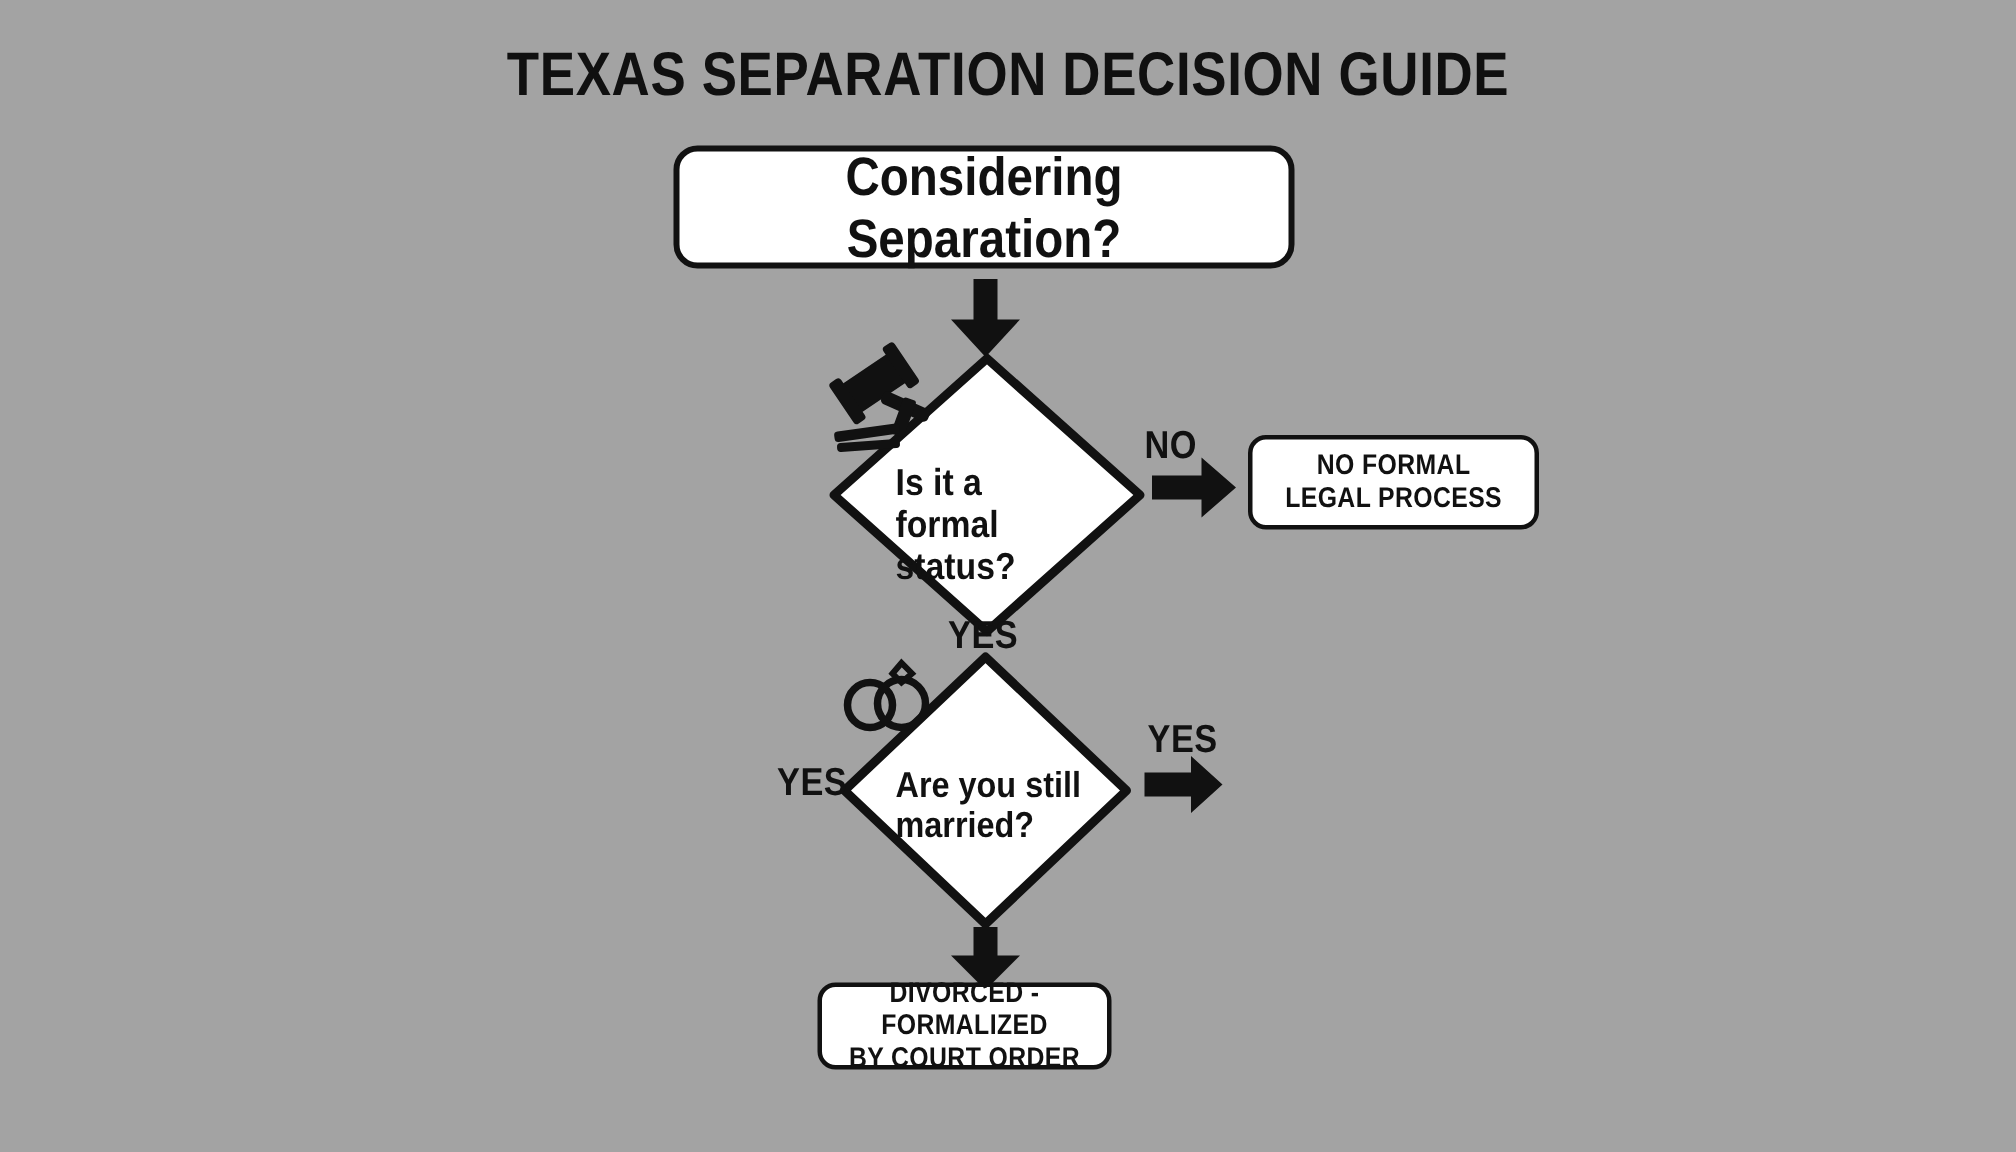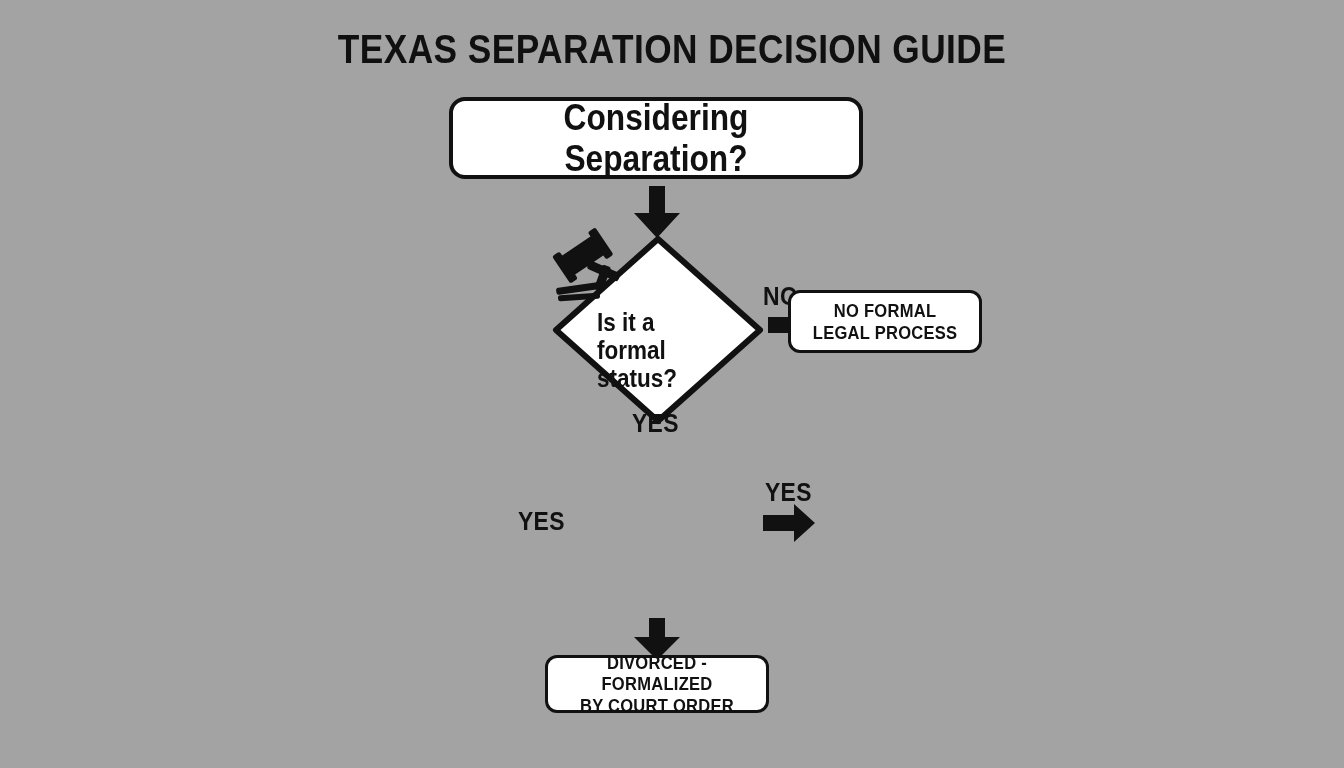--- a/index.html
+++ b/index.html
@@ -62,21 +62,21 @@
     top: 97px;
     width: 414px;
     height: 82px;
     border-radius: 16px;
     font-size: 36px;
     letter-spacing: 0px;
   }
   .box-start .txt { transform: scaleX(0.88); }
 
   .box-noformal {
-    left: 788px;
+    left: 832px;
     top: 290px;
     width: 194px;
     height: 63px;
     font-size: 19px;
     border-width: 3px;
     border-radius: 12px;
     letter-spacing: 0.3px;
   }
 
   .box-married {
@@ -86,21 +86,21 @@
     height: 62px;
     font-size: 19px;
     border-width: 3px;
     border-radius: 12px;
     letter-spacing: 0.3px;
   }
 
   .box-divorced {
     left: 545px;
     top: 655px;
-    width: 224px;
+    width: 196px;
     height: 58px;
     font-size: 19px;
     border-width: 3px;
     border-radius: 12px;
     letter-spacing: 0.3px;
   }
 
   
   .diamond-wrap {
     position: absolute;
@@ -235,20 +235,39 @@
 
   <div class="box box-noformal">
     <span class="txt">NO FORMAL
 LEGAL PROCESS</span>
   </div>
 
   <div class="edge-label lbl-yes-mid">
     <span class="txt">YES</span>
   </div>
 
+  <div class="diamond-wrap dia2">
+    <svg width="196" height="186" viewBox="0 0 196 186">
+      <polygon points="98,4 192,93 98,182 4,93" fill="#ffffff" stroke="#111111" stroke-width="6" stroke-linejoin="round"></polygon>
+    </svg>
+    <div class="diamond-label dia2-label">
+      <span class="txt">Are you still
+married?</span>
+    </div>
+
+    <svg class="icon-rings" viewBox="0 0 64 58">
+      <g fill="none" stroke="#111111" stroke-width="5">
+        <circle cx="21" cy="36" r="15"></circle>
+        <circle cx="42" cy="35" r="16"></circle>
+      </g>
+      <g fill="none" stroke="#111111" stroke-width="4">
+        <path d="M36,15 L42,8 L49,15 L42,21 Z"></path>
+      </g>
+    </svg>
+  </div>
 
   <div class="edge-label lbl-yes-left">
     <span class="txt">YES</span>
   </div>
 
   <div class="edge-label lbl-yes-right">
     <span class="txt">YES</span>
   </div>
 
   <div class="arrow arrow-h2">

